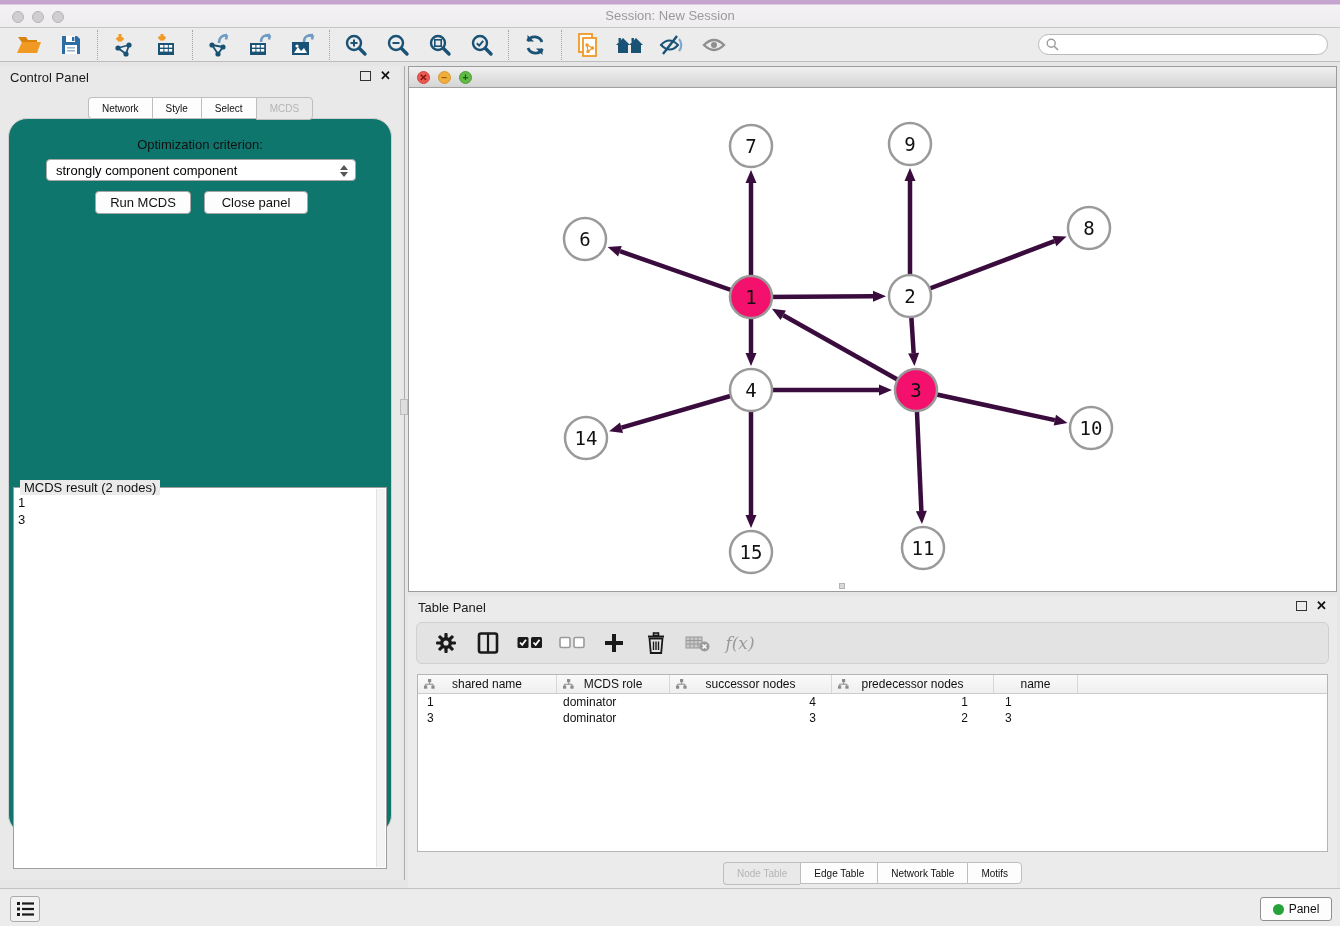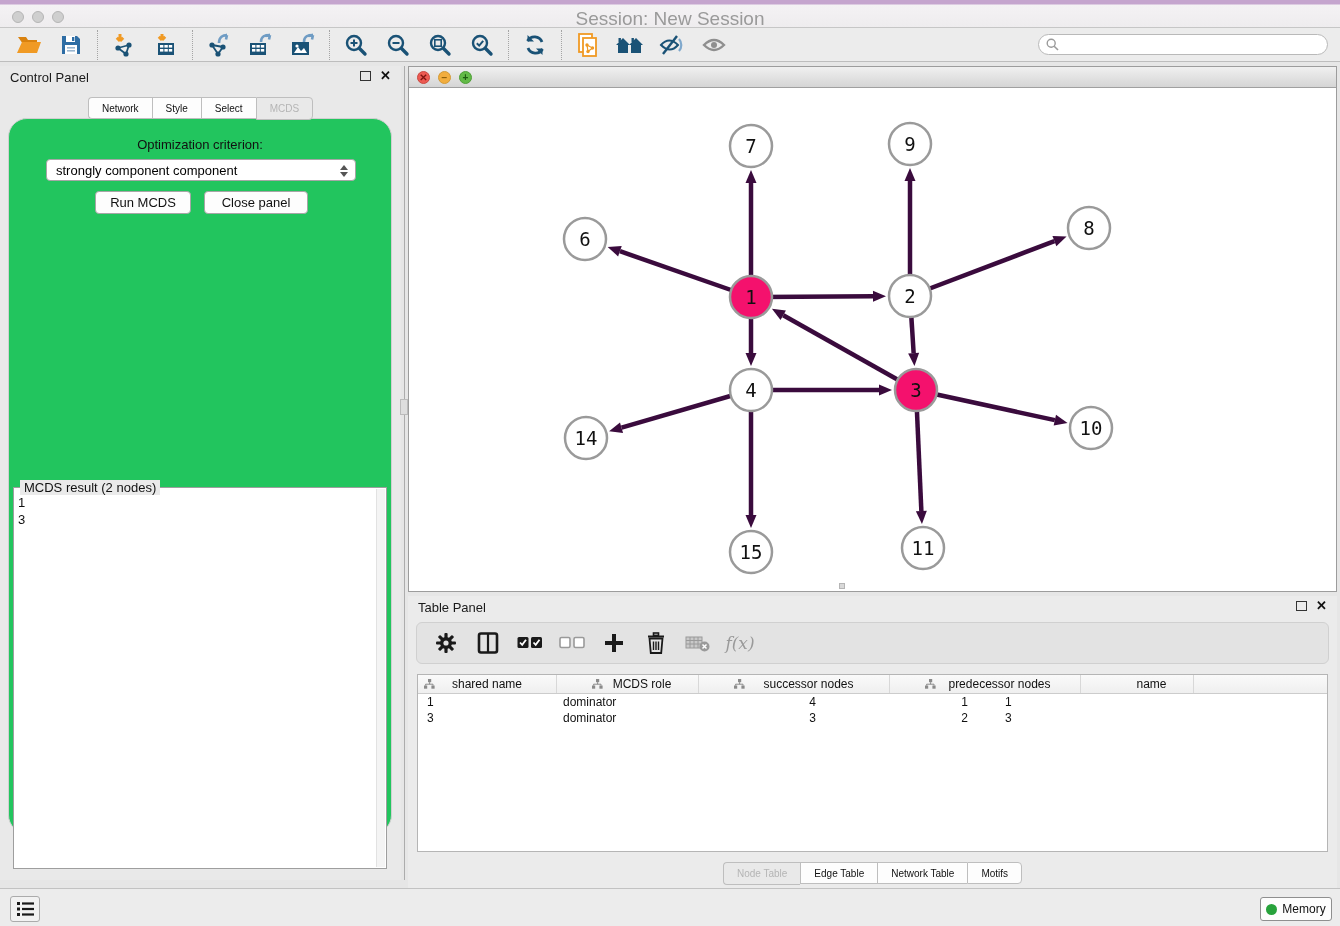--- a/index.html
+++ b/index.html
@@ -4,21 +4,21 @@
 <style>
   * { box-sizing: border-box; margin: 0; padding: 0; }
   html,body { width:1340px; height:926px; overflow:hidden;
     font-family:"Liberation Sans", sans-serif; background:#ececec; position:relative; }
 
   
   #titlebar { position:absolute; left:0; top:0; width:1340px; height:28px;
     background:linear-gradient(#c5a5ce 0px, #c5a5ce 4px, #f4f2f4 5px, #eeecee 28px);
     border-bottom:1px solid #c6c6c6; }
   #titlebar .title { position:absolute; left:0; right:0; top:8px; text-align:center;
-    font-size:19px; color:#9a9a9a; }
+    font-size:13px; color:#9a9a9a; }
   .main-lights { position:absolute; left:12px; top:11px; display:flex; gap:8px; }
   .main-lights span { width:12px; height:12px; border-radius:50%;
     background:#cfcfcf; border:1px solid #b5b5b5; }
 
   
   #toolbar { position:absolute; left:0; top:28px; width:1340px; height:34px;
     background:#ececec; border-bottom:1px solid #bdbdbd; display:flex;
     align-items:center; padding-left:8px; }
   .tbtn { width:42px; height:30px; display:flex; align-items:center; justify-content:center; }
   .vsep { width:1px; height:30px; border-left:1px dotted #a5a5a5; margin:0 5px; }
@@ -37,21 +37,21 @@
   .panel-icons { position:absolute; right:10px; top:5px; display:flex; gap:9px; align-items:center; }
   .float-ico { width:11px; height:10px; border:1.5px solid #333; display:inline-block; }
   .close-ico { font-size:13px; font-weight:bold; color:#111; line-height:10px; }
   #cp-tabs { position:absolute; left:0; right:0; top:31px; display:flex; justify-content:center; z-index:2; }
   .tab { height:22px; padding:0 13px; background:#fdfdfd; border:1px solid #bebebe;
     border-right:none; font-size:10px; color:#111; display:flex; align-items:center; }
   .tab:first-child { border-radius:4px 0 0 4px; }
   .tab:last-child { border-right:1px solid #bebebe; border-radius:0 4px 4px 0; }
   .tab.active { background:#e9e9e9; color:#b5b5b5; height:23px; }
   #cp-box { position:absolute; left:8px; top:52px; width:384px; height:716px;
-    background:#22c55e; border:1px solid #d0d0d0; border-radius:19px; }
+    background:#0f766e; border:1px solid #d0d0d0; border-radius:19px; }
   #opt-label { position:absolute; left:0; right:0; top:18px; text-align:center; font-size:13px; color:#111; }
   #criterion-select { position:absolute; left:37px; top:40px; width:310px; height:22px;
     background:#fff; border:1px solid #a6a6a6; border-radius:4px; font-size:13px;
     display:flex; align-items:center; padding-left:9px; }
   .stepper { position:absolute; right:6px; top:3px; width:11px; height:16px;
     display:flex; flex-direction:column; align-items:center; justify-content:center; gap:2px; }
   .stepper i { width:0; height:0; border-left:4px solid transparent; border-right:4px solid transparent; }
   .stepper .up { border-bottom:5px solid #555; }
   .stepper .dn { border-top:5px solid #555; }
   .cp-btn { position:absolute; top:72px; height:23px; background:#fdfdfd;
@@ -93,21 +93,21 @@
   
   #table-panel { position:absolute; left:408px; top:596px; width:929px; height:292px; background:#ebebeb; }
   #tp-toolbar { position:absolute; left:8px; top:26px; width:913px; height:42px;
     background:#e3e3e3; border:1px solid #d0d0d0; border-radius:6px;
     display:flex; align-items:center; gap:16px; padding-left:16px; }
   .tp-ico { display:flex; align-items:center; justify-content:center; width:26px; height:26px; }
   #tp-table { position:absolute; left:9px; top:78px; width:911px; height:178px;
     background:#fff; border:1px solid #b5b5b5; font-size:12px; overflow:hidden; }
   .thead { height:19px; background:linear-gradient(#fafafa,#efefef);
     border-bottom:1px solid #cccccc; display:grid;
-    grid-template-columns:139px 113px 162px 162px 84px 1fr;gap:29px; }
+    grid-template-columns:139px 113px 162px 162px 84px 1fr; }
   .th { position:relative; display:flex; align-items:center; justify-content:center;
     border-right:1px solid #d8d8d8; color:#111; }
   .th:nth-child(6) { border-right:none; }
   .th svg { position:absolute; left:6px; }
   .trow { height:16px; display:grid; grid-template-columns:139px 113px 162px 162px 84px 1fr;
     align-items:center; color:#111; }
   .trow .c0 { padding-left:9px; }
   .trow .c1 { padding-left:6px; }
   .trow .c2 { text-align:right; padding-right:16px; }
   .trow .c3 { text-align:right; padding-right:26px; }
@@ -562,15 +562,15 @@
           <rect x="5" y="0.4" width="12" height="2.2"></rect>
           <rect x="0" y="5.5" width="3" height="3"></rect>
           <rect x="5" y="5.9" width="12" height="2.2"></rect>
           <rect x="0" y="11" width="3" height="3"></rect>
           <rect x="5" y="11.4" width="12" height="2.2"></rect>
         </g>
       </svg>
   </div>
   <div id="memory-btn">
     <span class="dot"></span>
-    <span>Memory</span>
+    <span>Panel</span>
   </div>
 </div>
 
 </body></html>

